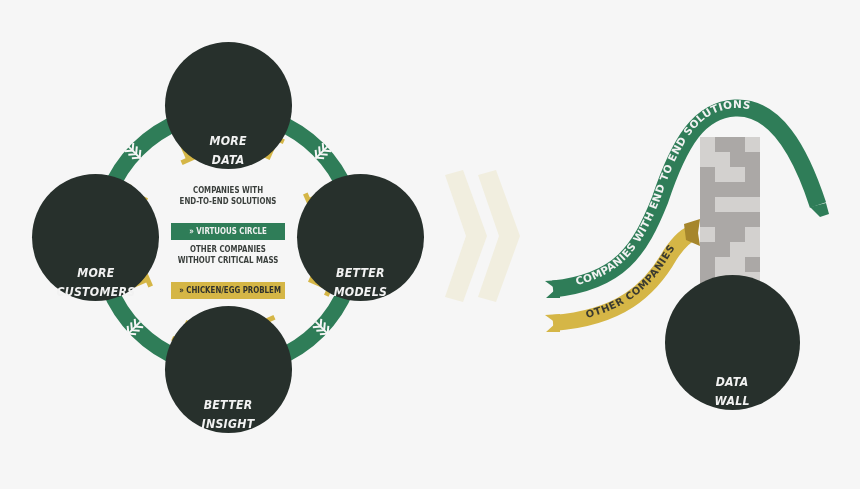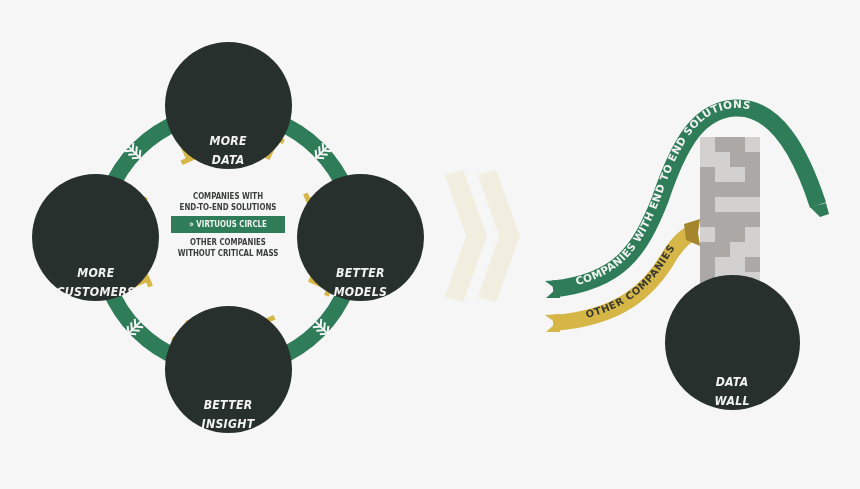--- a/index.html
+++ b/index.html
@@ -1,22 +1,22 @@
 <!DOCTYPE html>
 <html><head>
 <meta charset="utf-8">
 <style>
   html, body { margin: 0; padding: 0; }
   body { width: 860px; height: 489px; background: #f6f6f6; overflow: hidden; position: relative; font-family: "DejaVu Sans", "Liberation Sans", sans-serif; }
   #stage { position: absolute; left: 0; top: 0; width: 860px; height: 489px; }
   .node { position: absolute; border-radius: 50%; background: #27302c; display: flex; align-items: center; justify-content: flex-end; flex-direction: column; }
   .node-label { color: #f2f2f2; font-weight: bold; font-style: italic; font-size: 12.5px; line-height: 19px; letter-spacing: 0.3px; text-align: center; transform: scaleX(0.88); }
-  .center-block { position: absolute; left: 168px; top: 191px; width: 120px; text-align: center; }
+  .center-block { position: absolute; left: 168px; top: 185px; width: 120px; text-align: center; }
   .cb-text { font-family: "DejaVu Sans", sans-serif; font-weight: bold; font-size: 8.2px; line-height: 11px; color: #3a3f3c; transform: scaleX(0.86); white-space: nowrap; }
-  .badge { margin: 3px auto 4px; width: 114px; height: 17px; line-height: 17px; font-weight: bold; font-size: 8.2px; white-space: nowrap; }
+  .badge { margin: 16px auto 4px; width: 114px; height: 17px; line-height: 17px; font-weight: bold; font-size: 8.2px; white-space: nowrap; }
   .badge span { display: inline-block; transform: scaleX(0.86); }
   .badge-green { background: #2f7d58; color: #f0f0f0; }
   .badge-gold { background: #d5b646; color: #2f312d; }
 </style>
 </head>
 <body>
 
 <div id="stage">
 
   <svg width="860" height="489" style="position:absolute;left:0;top:0;">
@@ -115,20 +115,21 @@
         <div>CUSTOMERS</div>
       </div>
   </div>
 
   <div class="center-block">
     <div class="cb-text">COMPANIES WITH</div>
     <div class="cb-text">END-TO-END SOLUTIONS</div>
     <div class="badge badge-green"><span>» VIRTUOUS CIRCLE</span></div>
     <div class="cb-text">OTHER COMPANIES</div>
     <div class="cb-text">WITHOUT CRITICAL MASS</div>
+    <div class="badge badge-gold"><span>» CHICKEN/EGG PROBLEM</span></div>
   </div>
 
   <div class="node" style="left:665px;top:275px;width:135px;height:135px;">
     <div class="node-label">
         <div>DATA</div>
         <div>WALL</div>
       </div>
   </div>
 </div>
 

